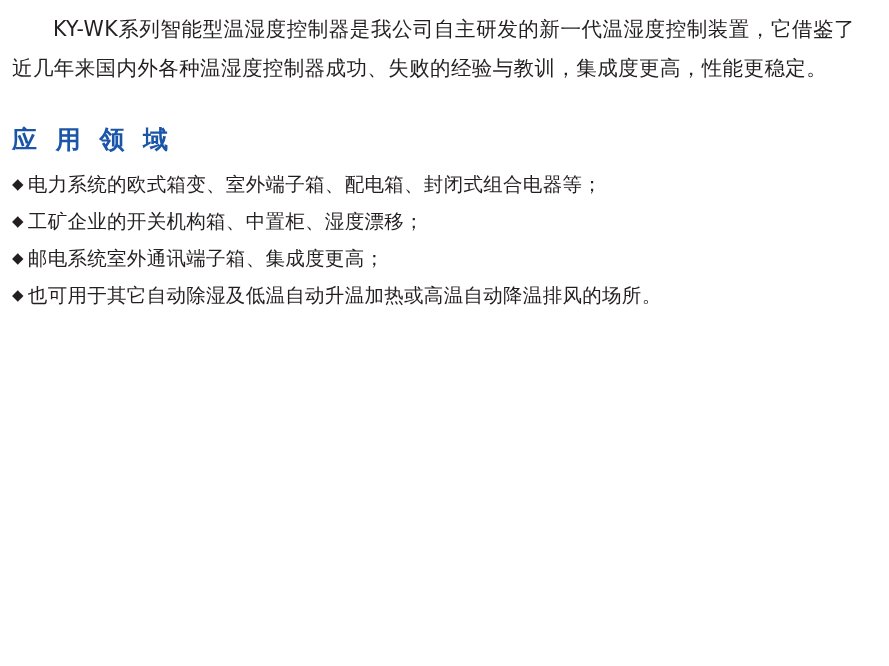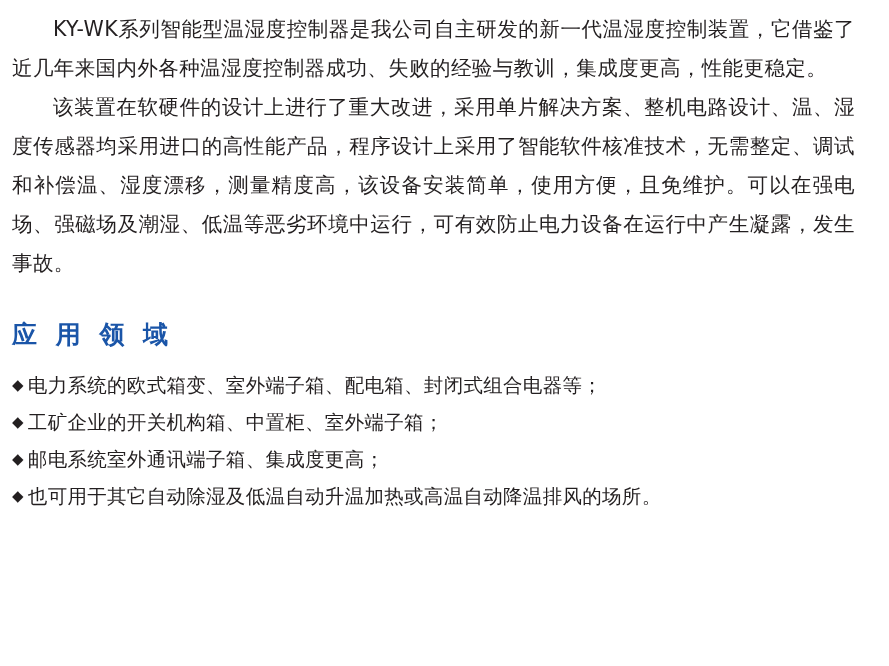--- a/index.html
+++ b/index.html
@@ -29,21 +29,21 @@
     margin: 0;
     font-size: 20.5px;
     line-height: 39px;
     letter-spacing: 0.4px;
     text-align: justify;
     text-justify: inter-ideograph;
     color: #231f20;
     text-indent: 2em;
   }
   .section-heading {
-    margin: 36px 0 16px 0;
+    margin: 36px 0 10px 0;
     font-size: 25px;
     font-weight: bold;
     color: #1a55a8;
     letter-spacing: 5px;
     line-height: 32px;
   }
   .bullet-list {
     margin: 0;
     padding: 0;
     list-style: none;
@@ -67,33 +67,32 @@
     flex: 1 1 auto;
   }
 </style>
 </head>
 <body>
 
 <div class="page">
 
   <div class="intro">
     <p>KY-WK系列智能型温湿度控制器是我公司自主研发的新一代温湿度控制装置，它借鉴了近几年来国内外各种温湿度控制器成功、失败的经验与教训，集成度更高，性能更稳定。</p>
-    <p>该装置在软硬件的设计上进行了重大改进，采用单片解决方案、整机电路设计、温、湿度传感器均采用进口的高性能产品，程序设计上采用了智能软件核准技术，无需整定、调试和补偿温、湿度漂移，测量精度高，该设备安装简单，使用方便，且免维护。可以在强电场、强磁场及潮湿、低温等恶劣环境中运行，可有效防止电力设备在运行中产生凝露，发生事故。</p>
   </div>
 
   <h2 class="section-heading">应 用 领 域</h2>
 
   <ul class="bullet-list">
     <li>
       <span class="bullet-mark">◆</span>
       <span class="bullet-text">电力系统的欧式箱变、室外端子箱、配电箱、封闭式组合电器等；</span>
     </li>
     <li>
       <span class="bullet-mark">◆</span>
-      <span class="bullet-text">工矿企业的开关机构箱、中置柜、室外端子箱；</span>
+      <span class="bullet-text">工矿企业的开关机构箱、中置柜、湿度漂移；</span>
     </li>
     <li>
       <span class="bullet-mark">◆</span>
       <span class="bullet-text">邮电系统室外通讯端子箱、集成度更高；</span>
     </li>
     <li>
       <span class="bullet-mark">◆</span>
       <span class="bullet-text">也可用于其它自动除湿及低温自动升温加热或高温自动降温排风的场所。</span>
     </li>
   </ul>

